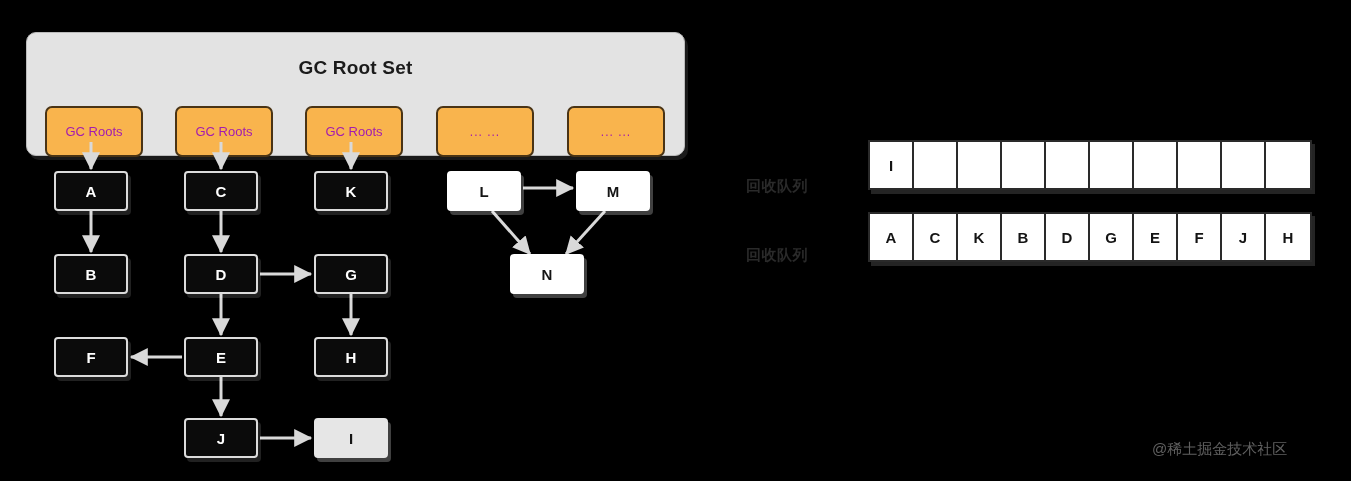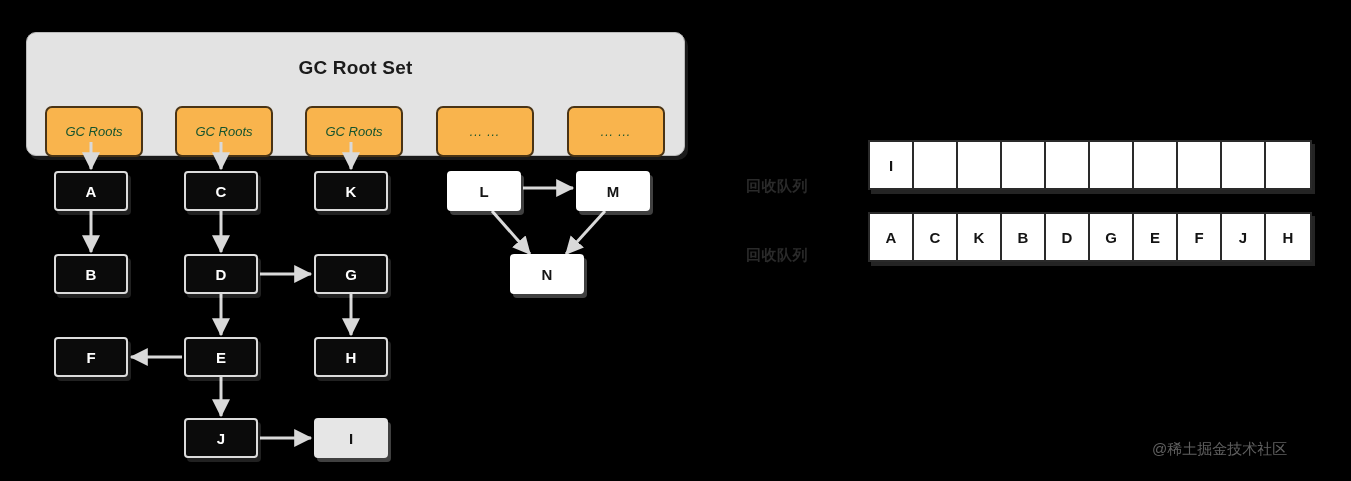--- a/index.html
+++ b/index.html
@@ -8,21 +8,21 @@
 
   
   #gc-panel{position:absolute;left:26px;top:20px;width:657px;height:122px;
             background:#e3e3e3;border:1px solid #bbbbbb;border-radius:10px;
             box-shadow:3px 4px 0 rgba(255,255,255,.10);margin-top:12px;}
   #gc-panel-title{position:absolute;left:0;top:24px;width:100%;text-align:center;
             font-size:19px;font-weight:bold;color:#1b1b1b;letter-spacing:.2px;}
   .gcroot{position:absolute;top:73px;width:94px;height:47px;
           background:#f9b44d;border:2px solid #4a3415;border-radius:7px;
           display:flex;align-items:center;justify-content:center;
-          font-size:13px;color:#14532d;font-weight:500;font-style:italic;}
+          font-size:13px;color:#a21caf;font-weight:500;}
   .gcroot.small{font-size:12px;letter-spacing:1px;}
 
   
   .node{position:absolute;width:74px;height:40px;border-radius:4px;
         display:flex;align-items:center;justify-content:center;
         font-size:15px;font-weight:bold;box-sizing:border-box;}
   .node.dark{background:#0b0b0b;border:2px solid #dcdcdc;color:#ffffff;
         box-shadow:3px 4px 0 rgba(255,255,255,.13);}
   .node.light{background:#e6e6e6;border:2px solid #e6e6e6;color:#141414;
         box-shadow:3px 4px 0 rgba(255,255,255,.25);}

